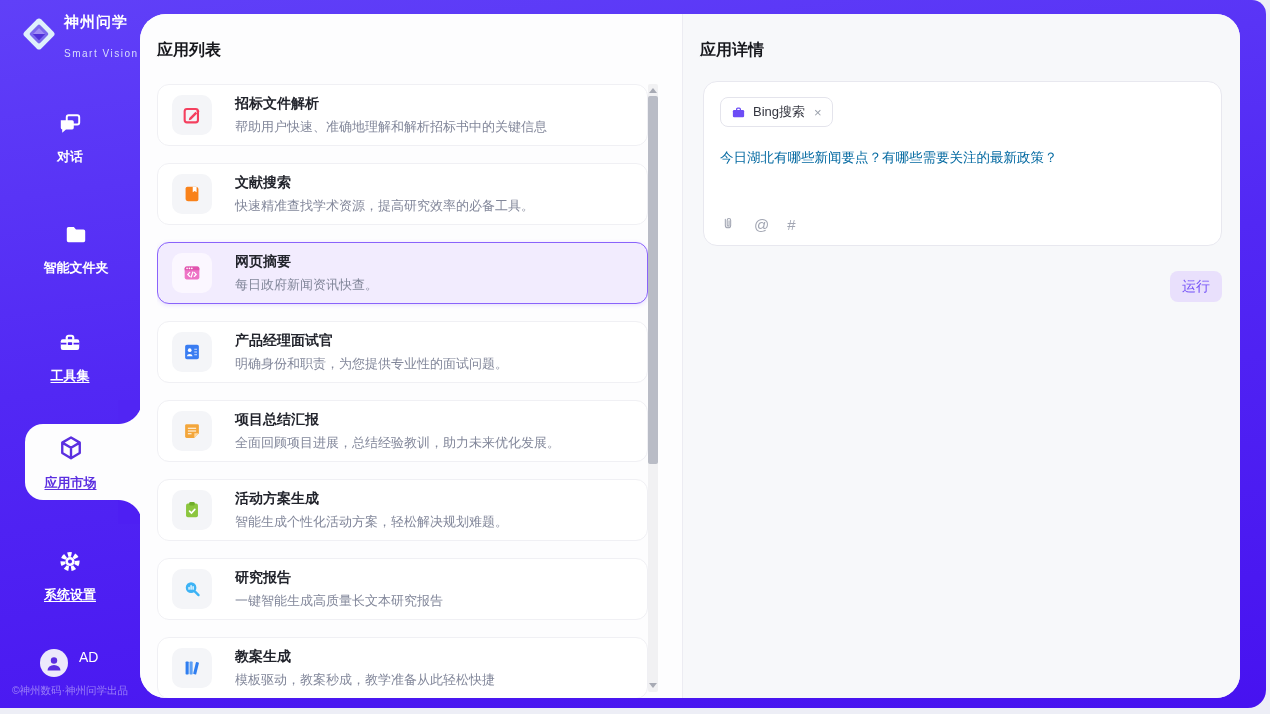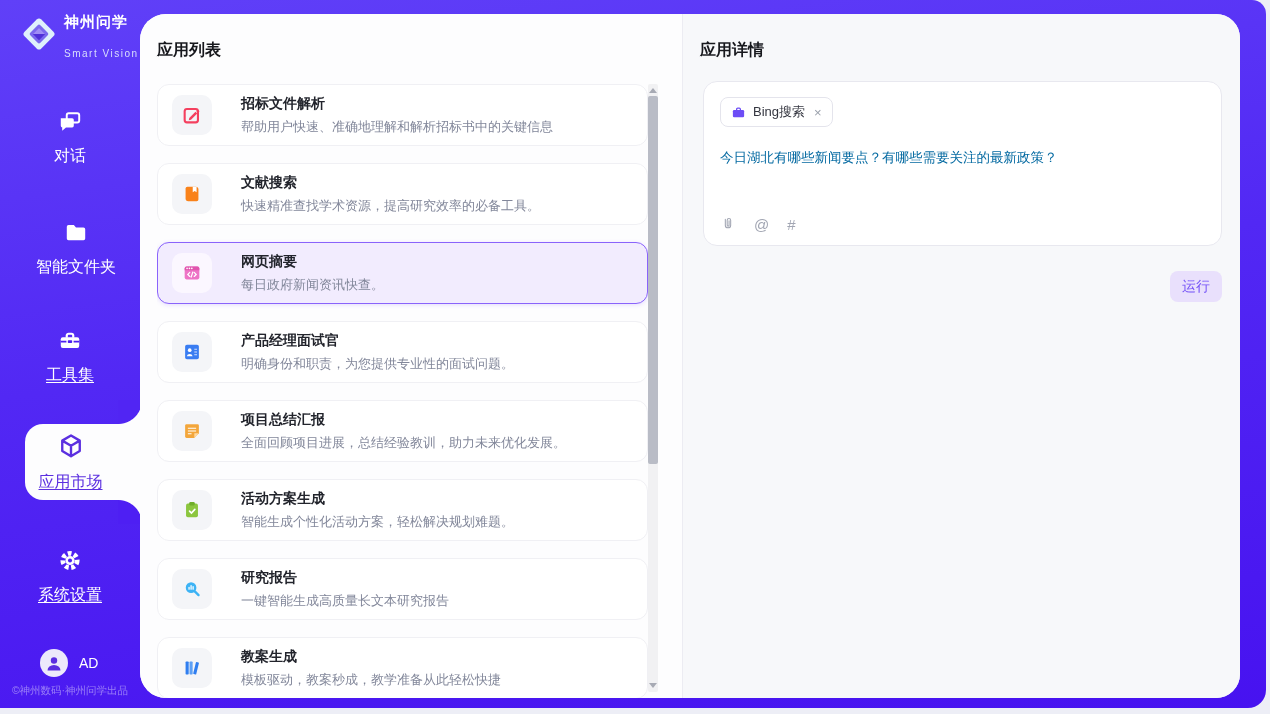--- a/index.html
+++ b/index.html
@@ -18,48 +18,48 @@
   .sidebar { position:absolute; left:0; top:0; width:140px; height:100%; }
   .logo { position:absolute; left:20px; top:13px; display:flex; align-items:center; gap:6px; }
   .logo-names { display:flex; flex-direction:column; }
   .brand-name { color:#fff; font-size:15px; font-weight:bold; letter-spacing:1px;font-family:Liberation Serif, serif; }
   .brand-sub { color:#d9defc; font-size:10px; letter-spacing:1.5px; margin-top:16px; }
   .nav-item {
     position:absolute; left:0; width:140px; height:76px;
     display:flex; flex-direction:column; align-items:center; justify-content:center;
     gap:7px; cursor:pointer; color:#fff;
   }
-  .nav-label { font-size:16px; color:#fff; }
+  .nav-label { font-size:13px; color:#fff;font-weight:bold; }
   .nav-item.underlined .nav-label { text-decoration:underline; text-underline-offset:2px; }
   .nav-item.active {
     left:25px; width:117px; background:#fdfdfe; border-radius:18px 0 0 18px;
     padding-right:26px;
   }
   .nav-item.active .nav-label { color:#5b2fe0; }
   .fillet-top, .fillet-bottom { position:absolute; right:0; width:24px; height:24px; pointer-events:none; }
   .fillet-top   { top:-24px;    background:radial-gradient(circle at 0 0,      #5125f3 23.5px, #fdfdfe 24.5px); }
   .fillet-bottom{ bottom:-24px; background:radial-gradient(circle at 0 100%,   #4e1ff3 23.5px, #fdfdfe 24.5px); }
-  .user-row { position:absolute; left:40px; top:649px; display:flex; align-items:center; gap:11px; }
+  .user-row { position:absolute; left:40px; top:649px; display:flex; align-items:flex-start; gap:11px; }
   .avatar { width:28px; height:28px; border-radius:50%; background:#ece9fb; display:flex; align-items:center; justify-content:center; }
   .user-label { color:#fff; font-size:14px; }
   .side-footer { position:absolute; left:0; top:684px; width:140px; text-align:center;
     color:rgba(255,255,255,0.42); font-size:10.5px; }
   
   .main {
     position:absolute; left:140px; top:14px; width:1100px; height:684px;
     background:#f7f8fa; border-radius:26px 24px 24px 26px; overflow:hidden;
     display:flex;
   }
   .col-list { position:relative; width:543px; height:100%; background:#fdfdfe; border-right:1px solid #ececf2;text-decoration:underline; }
   .panel-title { position:absolute; left:17px; top:26px; font-size:16px; font-weight:bold; color:#17181d; }
   .app-list { position:absolute; left:17px; top:70px; width:491px; bottom:0;
     display:flex; flex-direction:column; gap:17px; overflow:hidden; }
   .app-card {
     flex:0 0 62px; background:#fff; border:1px solid #f0f0f4; border-radius:12px;
-    display:flex; align-items:center; gap:29px; padding:0 14px; cursor:pointer;
+    display:flex; align-items:center; gap:23px; padding:0 14px; cursor:pointer;
   }
   .app-card.selected { background:#f2ecfe; border:1.5px solid #8a63fb; box-shadow:0 1px 4px rgba(120,80,250,.18); }
   .app-icon { width:40px; height:40px; border-radius:10px; background:#f4f5f8;
     display:flex; align-items:center; justify-content:center; flex:0 0 40px; }
   .app-card.selected .app-icon { background:#fbf7ff; }
   .app-name { font-size:14px; font-weight:bold; color:#22242c; margin-bottom:5px; }
   .app-desc { font-size:13px; color:#82879a; }
   
   .scrollbar { position:absolute; top:70px; right:24px; width:10px; bottom:6px; background:#f1f1f3; border-radius:2px; }
   .sb-arrow { position:absolute; left:1px; width:0; height:0; border-left:4px solid transparent; border-right:4px solid transparent; }

